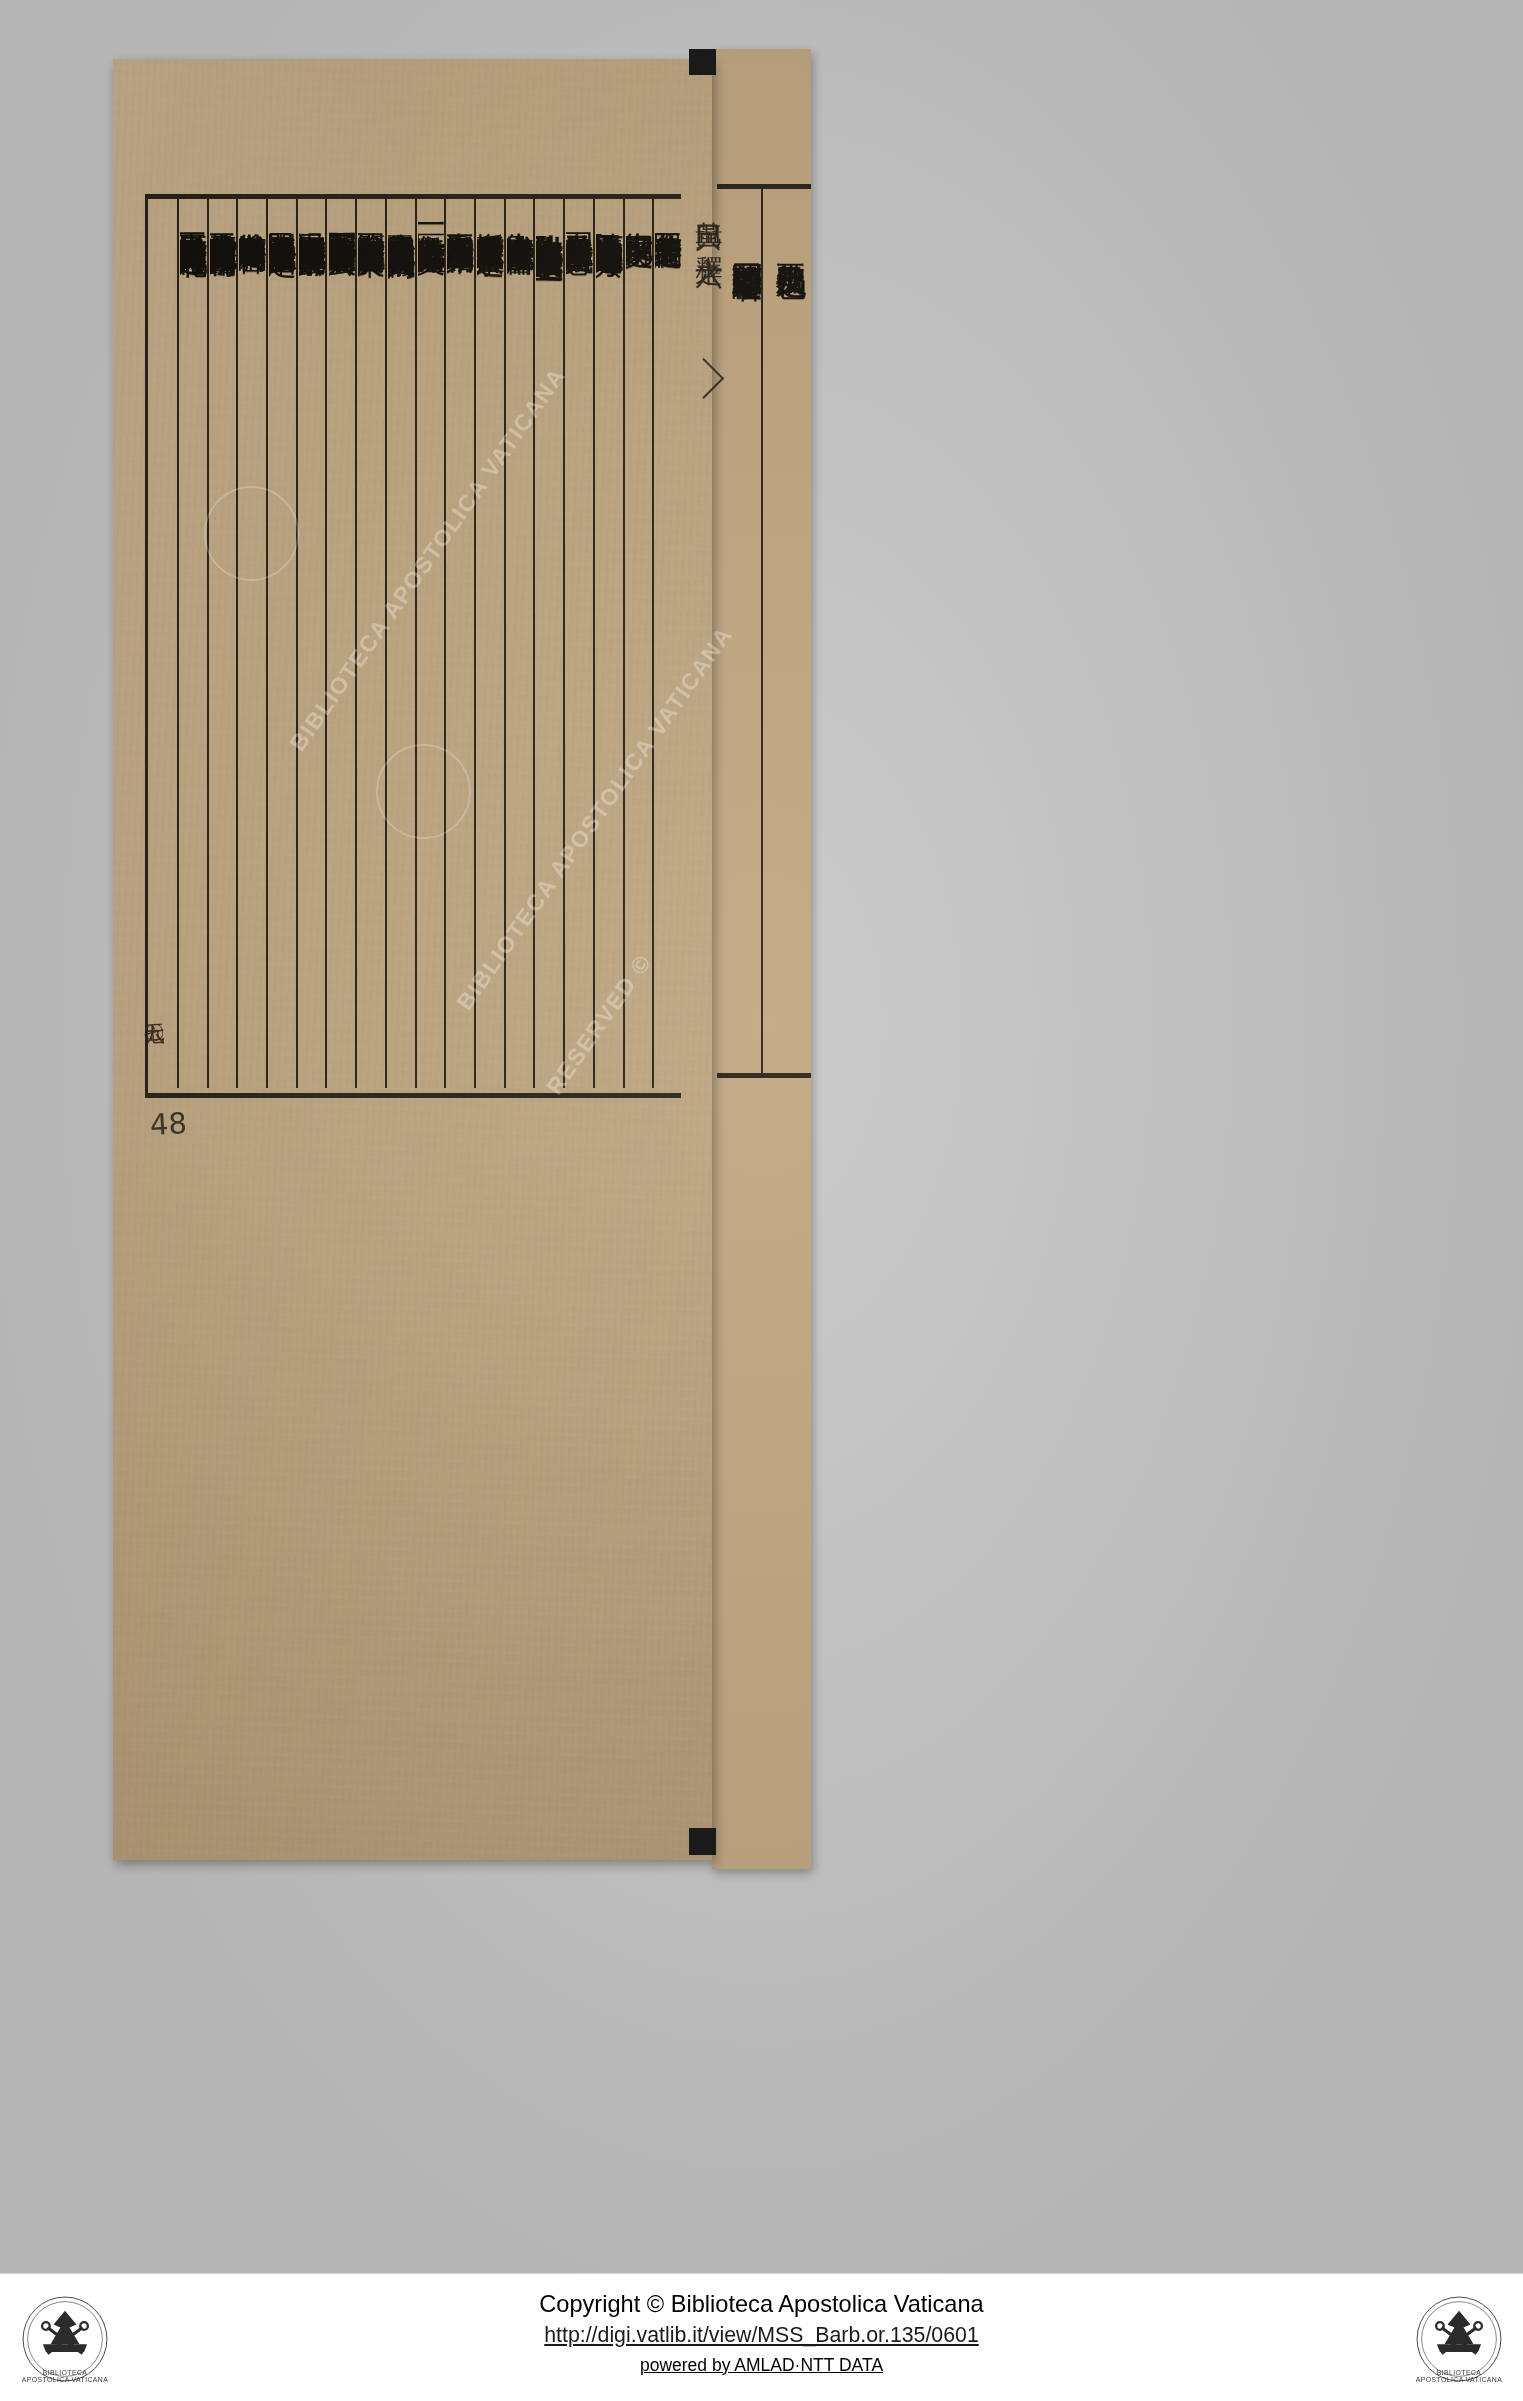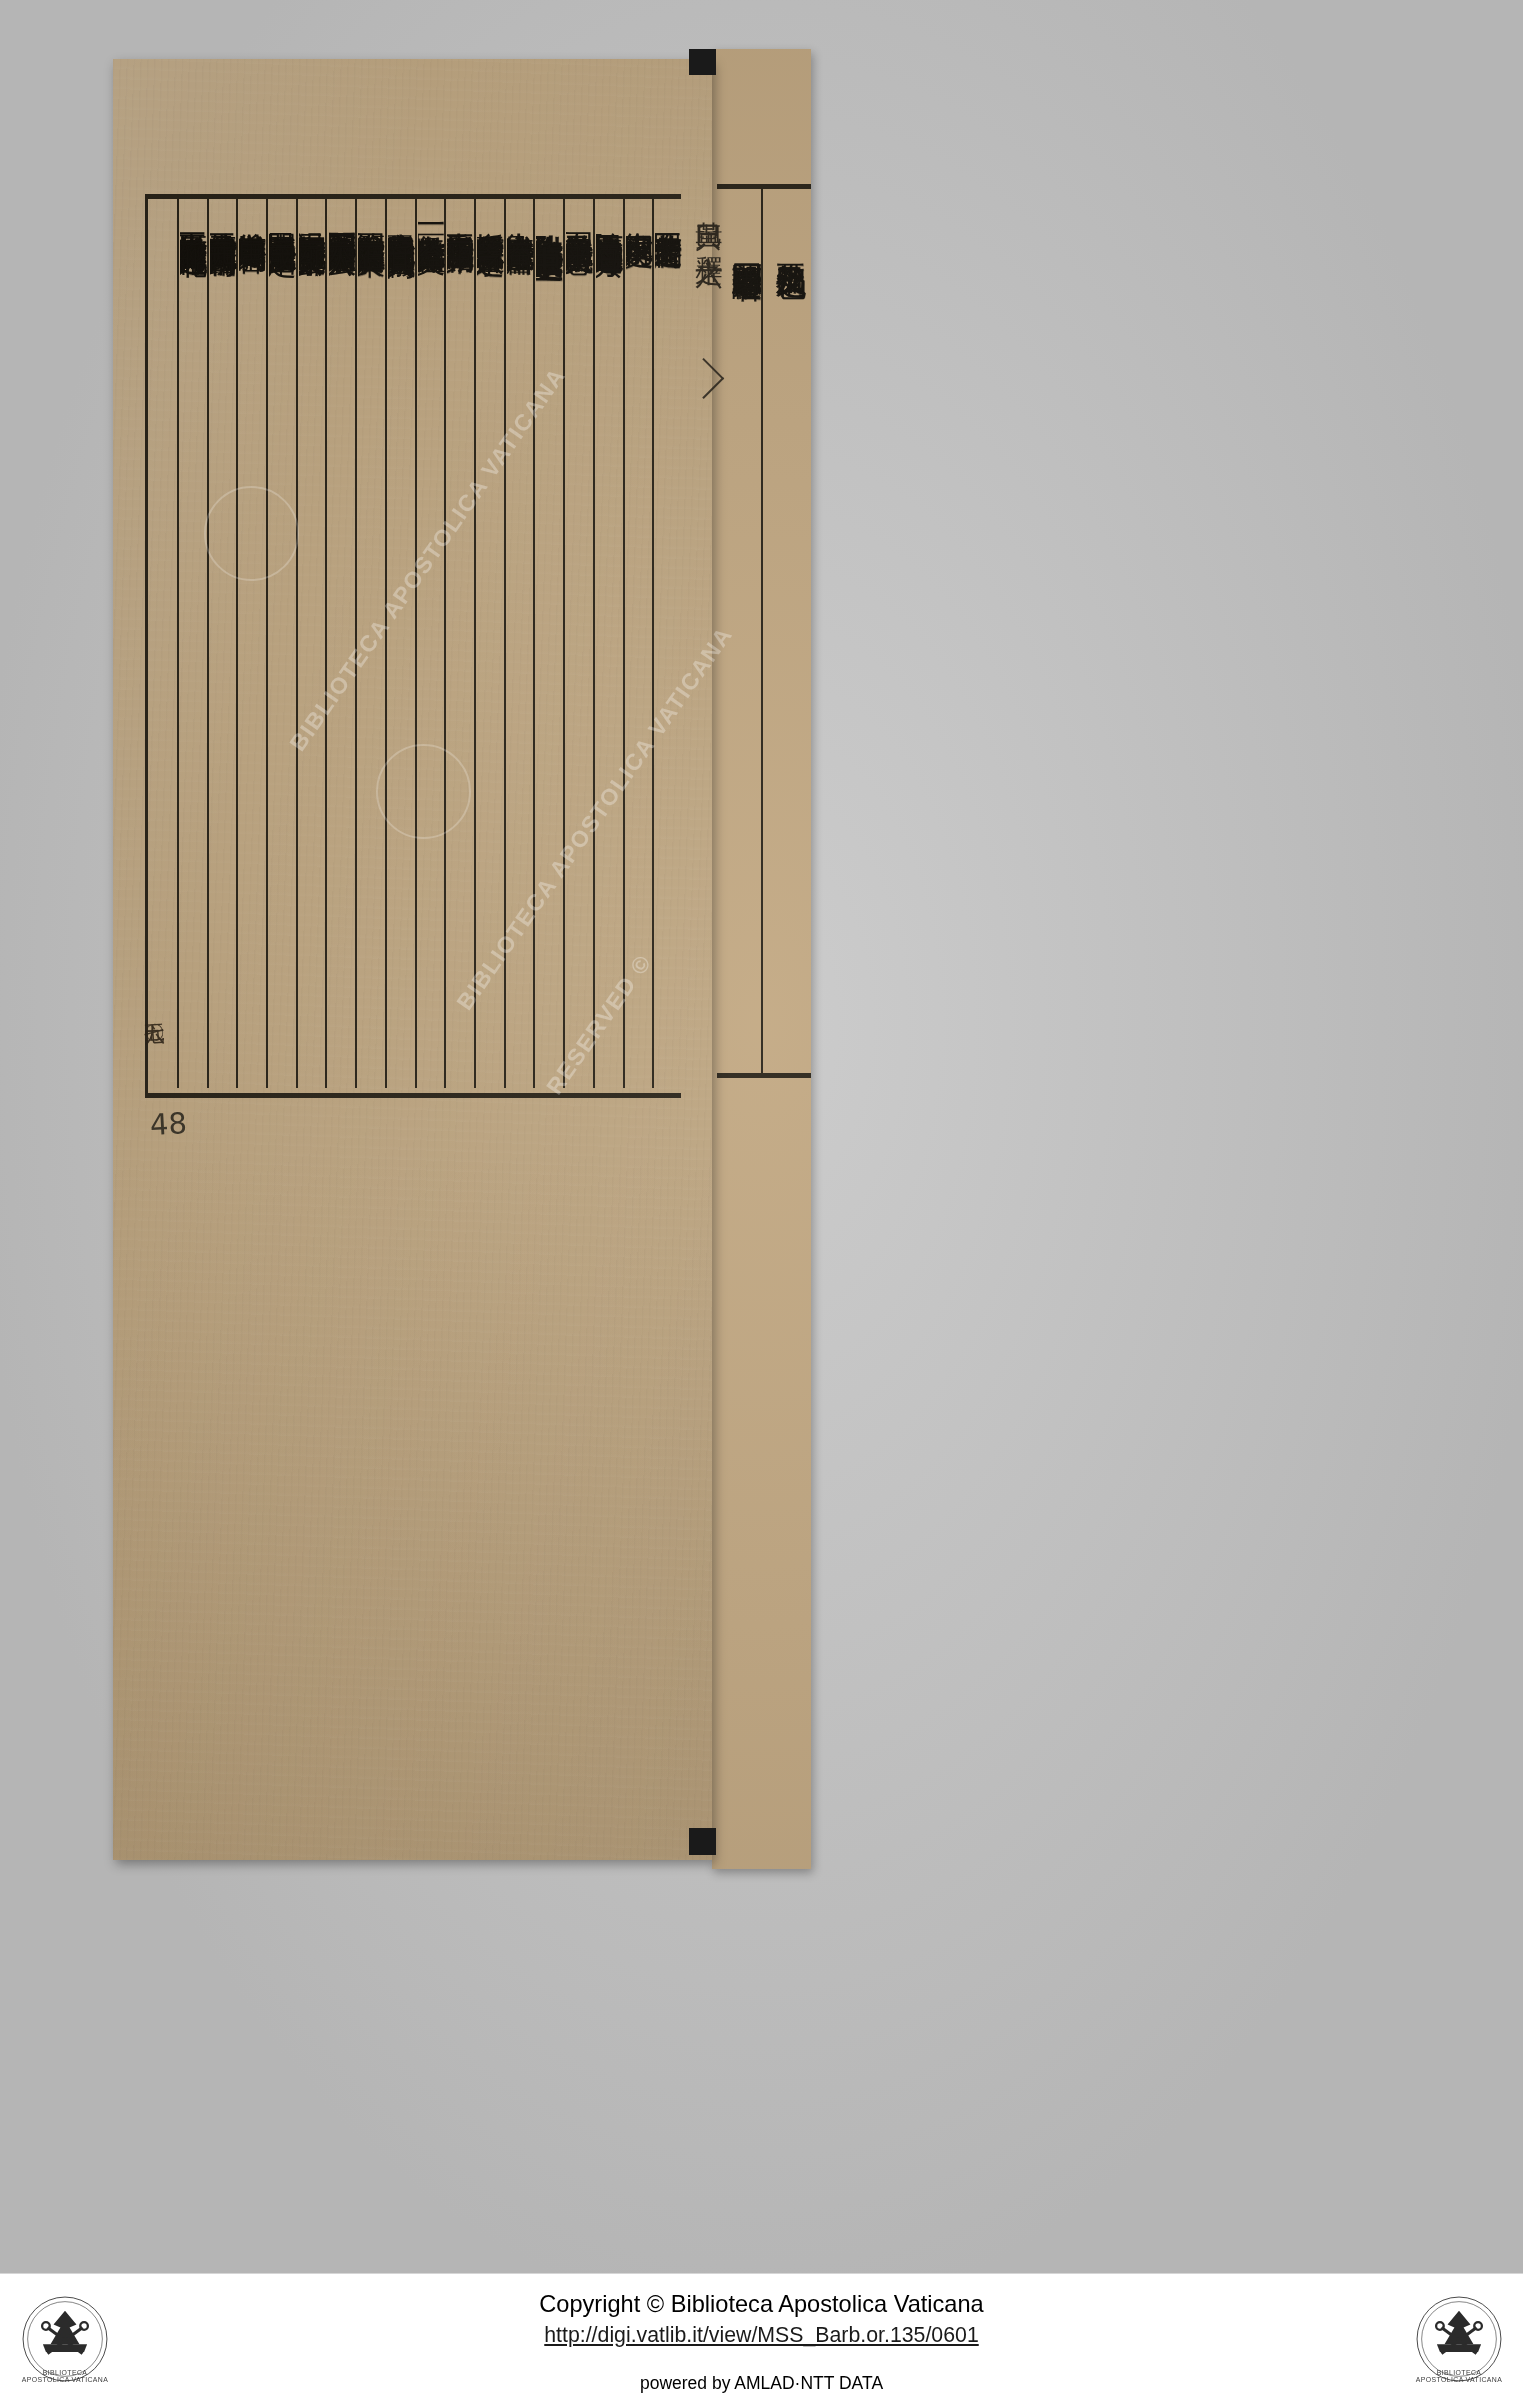--- a/index.html
+++ b/index.html
@@ -244,21 +244,22 @@
   }
   #url-line {
     font-size: 21.3px;
     margin-top: 4.6px;
     color: #1a1a1a;
     text-decoration: underline;
     display: inline-block;
   }
   #powered-line {
     font-size: 17.5px;
-    margin-top: 25px;
+    margin-top: 7px;
+    text-decoration: underline;
   }
 
   
   .seal {
     position: absolute;
     top: 20px;
     width: 90px;
     height: 90px;
   }
   #seal-left { left: 20px; }

